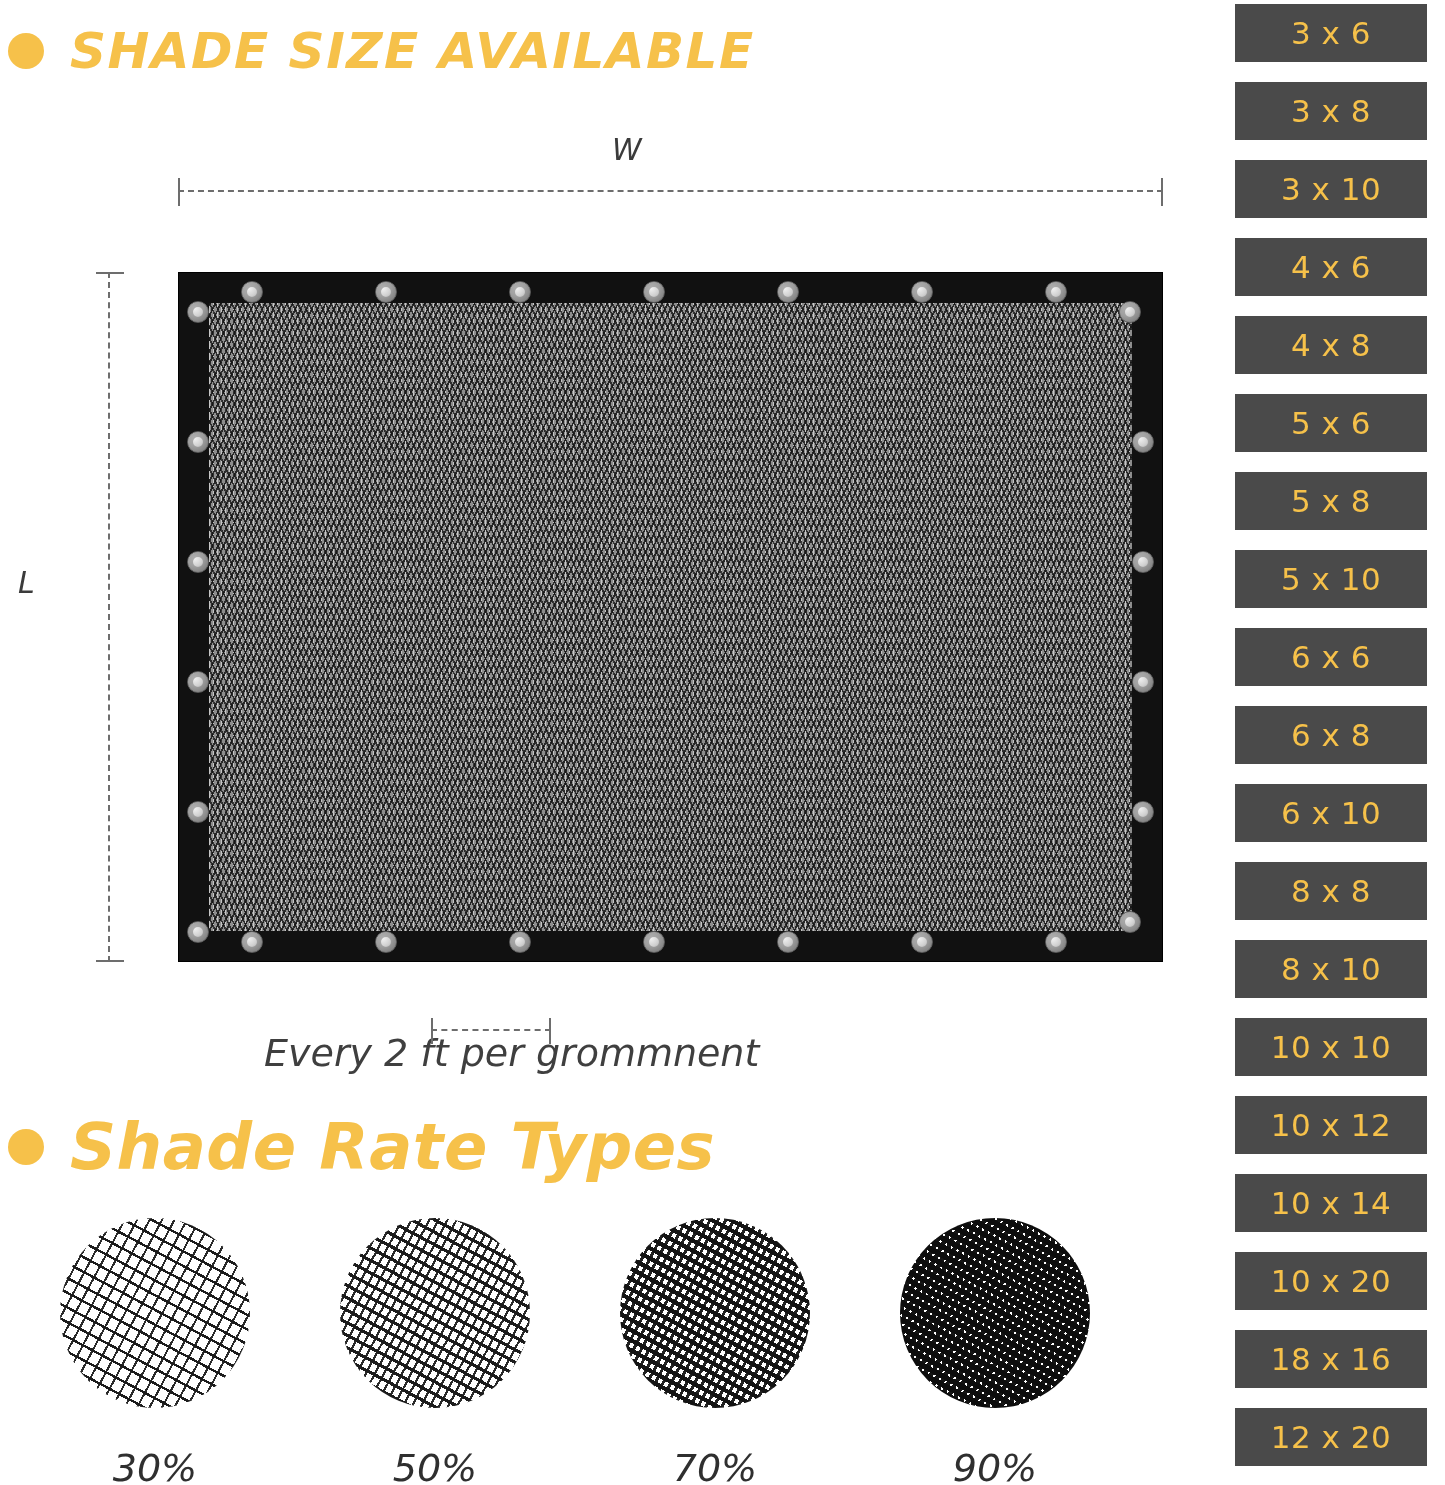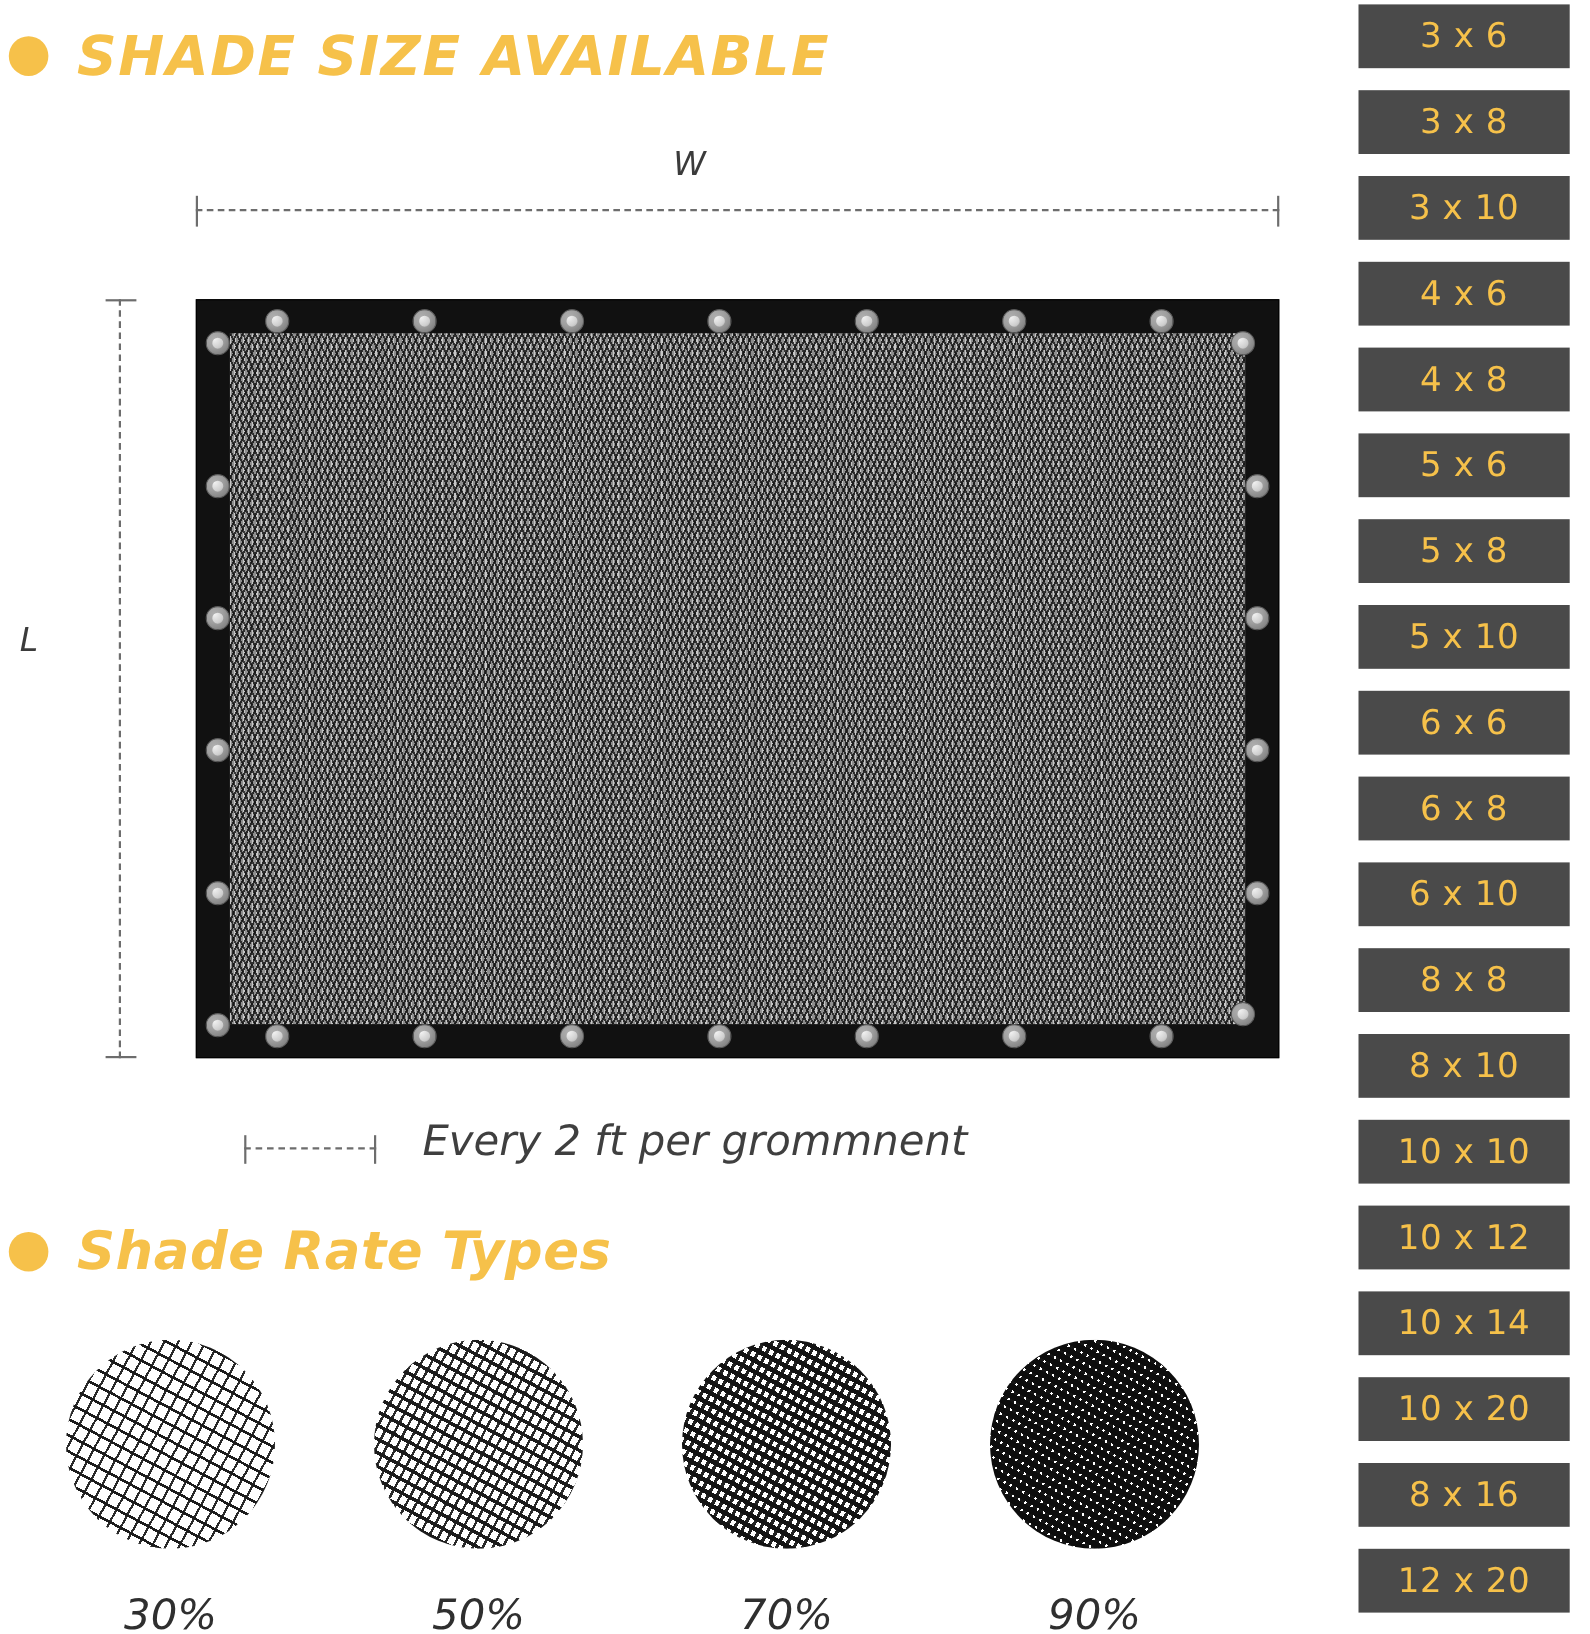--- a/index.html
+++ b/index.html
@@ -38,21 +38,21 @@
   .heading-text {
     margin-left: 26px;
     font-family: "DejaVu Sans", sans-serif;
     font-weight: bold;
     color: #f6c14a;
     letter-spacing: 0.5px;
   }
   #heading-shade-size { left: 8px; top: 22px; }
   #heading-shade-size .heading-text { font-size: 50px; letter-spacing: 1.5px; }
   #heading-shade-rate { left: 8px; top: 1110px; }
-  #heading-shade-rate .heading-text { font-size: 48px; }
+  #heading-shade-rate .heading-text { font-size: 64px; }
 
   
   #w-label {
     position: absolute;
     left: 612px; top: 132px;
     font-size: 30px;
     color: #3b3b3b;
     font-family: "DejaVu Sans", sans-serif;
   }
   #w-dim-line {
@@ -118,20 +118,21 @@
     border: 1px solid #5c5c5c;
     box-shadow: inset 0 0 0 5px rgba(120,120,120,0.55);
   }
 
   
   #grommet-note {
     position: absolute;
     left: 222px; top: 1015px;
     display: flex;
     align-items: center;
+    flex-direction: column;
   }
   #grommet-note .mini-dim {
     position: relative;
     width: 120px; height: 1px;
     border-top: 2px dashed #6d6d6d;
     margin-top: 14px;
   }
   #grommet-note .mini-dim .cap {
     position: absolute;
     top: -13px;
@@ -323,15 +324,15 @@
   <div class="size-chip">5 x 10</div>
   <div class="size-chip">6 x 6</div>
   <div class="size-chip">6 x 8</div>
   <div class="size-chip">6 x 10</div>
   <div class="size-chip">8 x 8</div>
   <div class="size-chip">8 x 10</div>
   <div class="size-chip">10 x 10</div>
   <div class="size-chip">10 x 12</div>
   <div class="size-chip">10 x 14</div>
   <div class="size-chip">10 x 20</div>
-  <div class="size-chip">8 x 16</div>
+  <div class="size-chip">18 x 16</div>
   <div class="size-chip">12 x 20</div>
 </div>
 
 </body></html>

